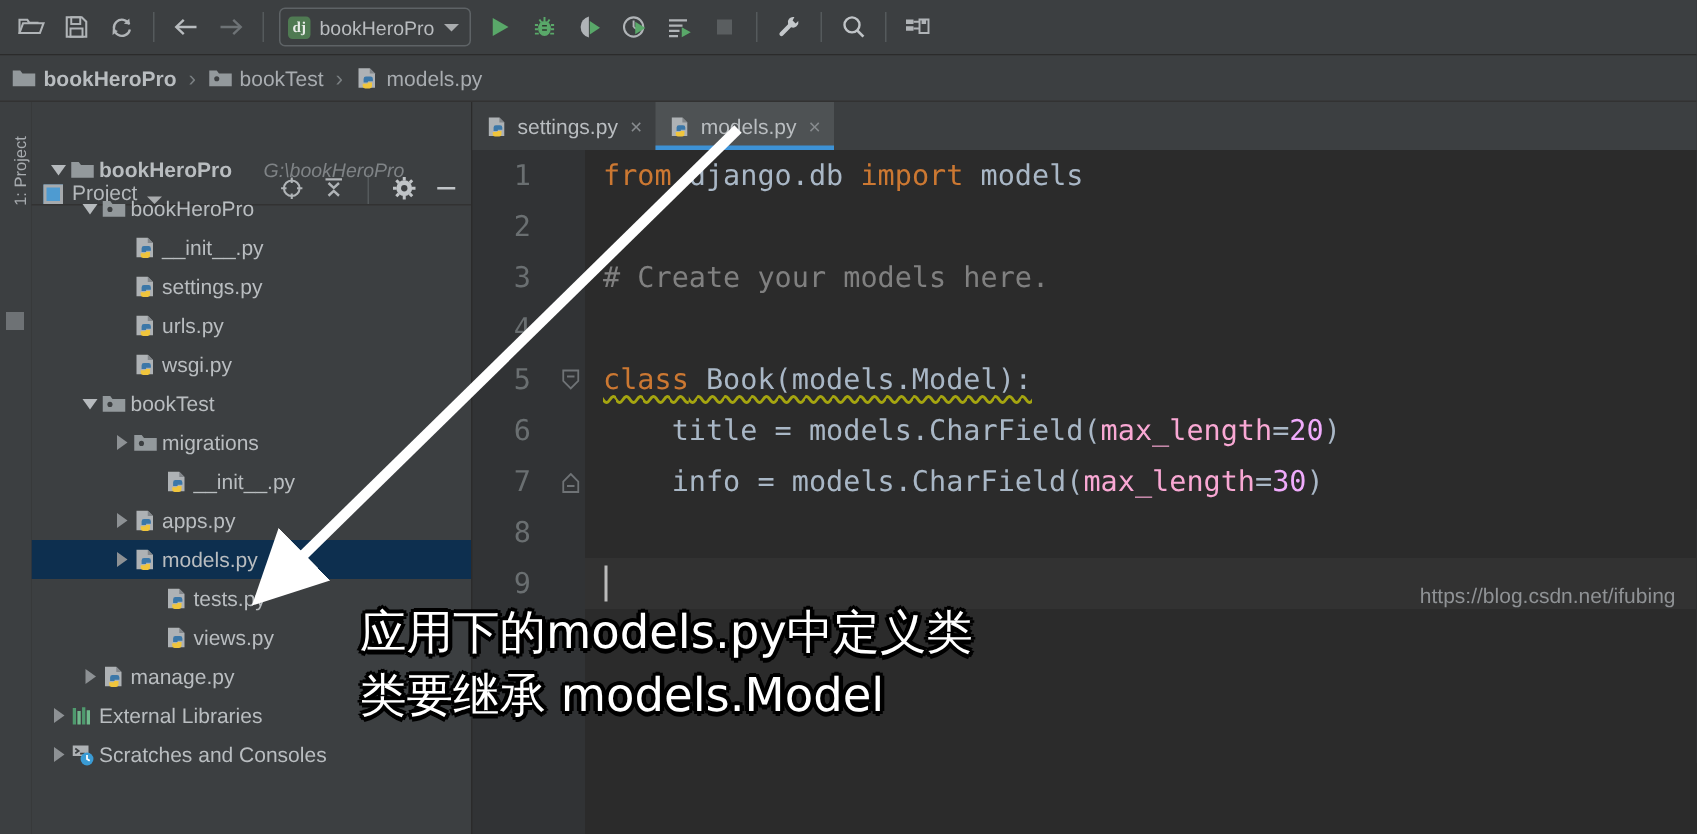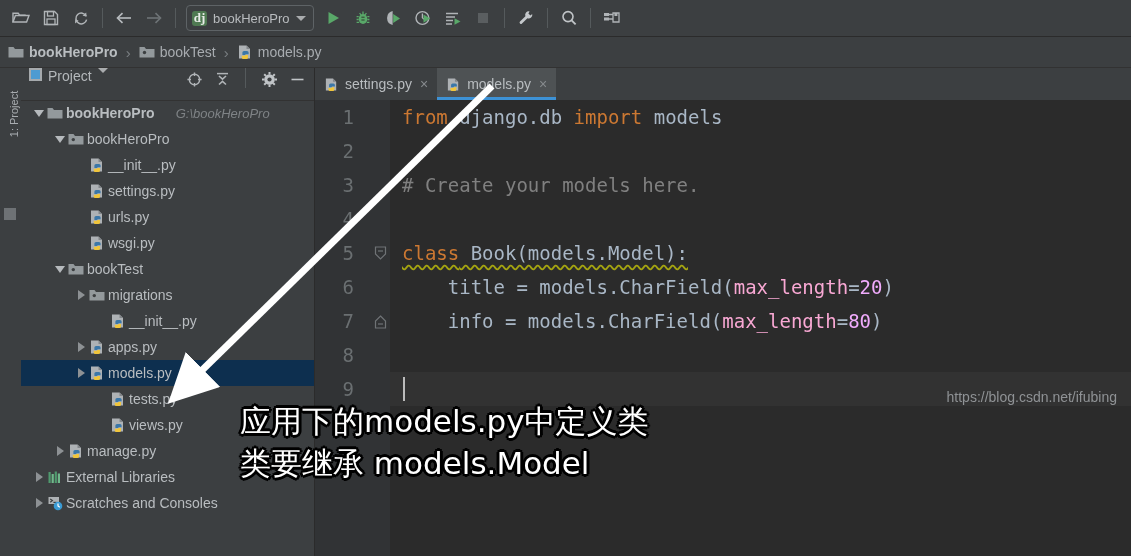--- a/index.html
+++ b/index.html
@@ -58,21 +58,21 @@
   .runcfg-label {
     color: #b9bcbf;
     font-size: 13px;
     line-height: 1;
   }
   .dj-badge {
     width: 15px; height: 15px;
     background: #4f7a52;
     border-radius: 3px;
     color: #e8ece8;
-    font-size: 13px;
+    font-size: 10px;
     font-weight: bold;
     display: flex; align-items: center; justify-content: center;
     font-family: "Liberation Serif", serif;
   }
   .caret-down {
     width: 0; height: 0;
     border-left: 5px solid transparent;
     border-right: 5px solid transparent;
     border-top: 5px solid #a9acae;
   }
@@ -135,24 +135,25 @@
     position: absolute;
     left: 21px; top: 68px;
     width: 294px; height: 488px;
     background: #3c3f41;
     border-right: 1px solid #2b2b2b;
     box-sizing: border-box;
   }
   .proj-header {
     height: 32px;
     display: flex;
-    align-items: flex-start;
+    align-items: flex-end;
     padding: 0 6px 0 8px;
     border-bottom: 1px solid #323232;
     gap: 6px;
+    margin-top: 36px;
   }
   .proj-title {
     color: #b4b8bb;
     font-size: 14px;
   }
   .proj-icon-sq {
     width: 13px; height: 13px;
     border: 2px solid #a6aaad;
     background: #4e9bd1;
     box-sizing: border-box;
@@ -765,21 +766,21 @@
       </div>
     </div>
     <div class="code-area" id="code-area">
         <div class="cur-line-hl" style="top: 272px;"></div>
         <div class="cline" style="top: 0px;"><span class="kw">from</span><span class="plain"> django.db </span><span class="kw">import</span><span class="plain"> models</span></div>
         <div class="cline" style="top: 34px;"></div>
         <div class="cline" style="top: 68px;"><span class="com"># Create your models here.</span></div>
         <div class="cline" style="top: 102px;"></div>
         <div class="cline" style="top: 136px;"><span class="kw sq">class</span><span class="plain sq"> Book(models.Model):</span></div>
         <div class="cline" style="top: 170px;"><span class="plain">    title = models.CharField(</span><span class="param">max_length</span><span class="plain">=</span><span class="num">20</span><span class="plain">)</span></div>
-        <div class="cline" style="top: 204px;"><span class="plain">    info = models.CharField(</span><span class="param">max_length</span><span class="plain">=</span><span class="num">80</span><span class="plain">)</span></div>
+        <div class="cline" style="top: 204px;"><span class="plain">    info = models.CharField(</span><span class="param">max_length</span><span class="plain">=</span><span class="num">30</span><span class="plain">)</span></div>
         <div class="cline" style="top: 238px;"></div>
         <div class="cline" style="top: 272px;"></div>
         <div class="caret" style="top: 277px; left: 13px;"></div>
       </div>
   </div>
 
   <div class="overlay">
     <svg width="1131" height="556" style="position:absolute;left:0;top:0;">
       <defs>
         <marker id="ahead" markerWidth="7" markerHeight="7" refX="1.1" refY="3.5" orient="auto">

